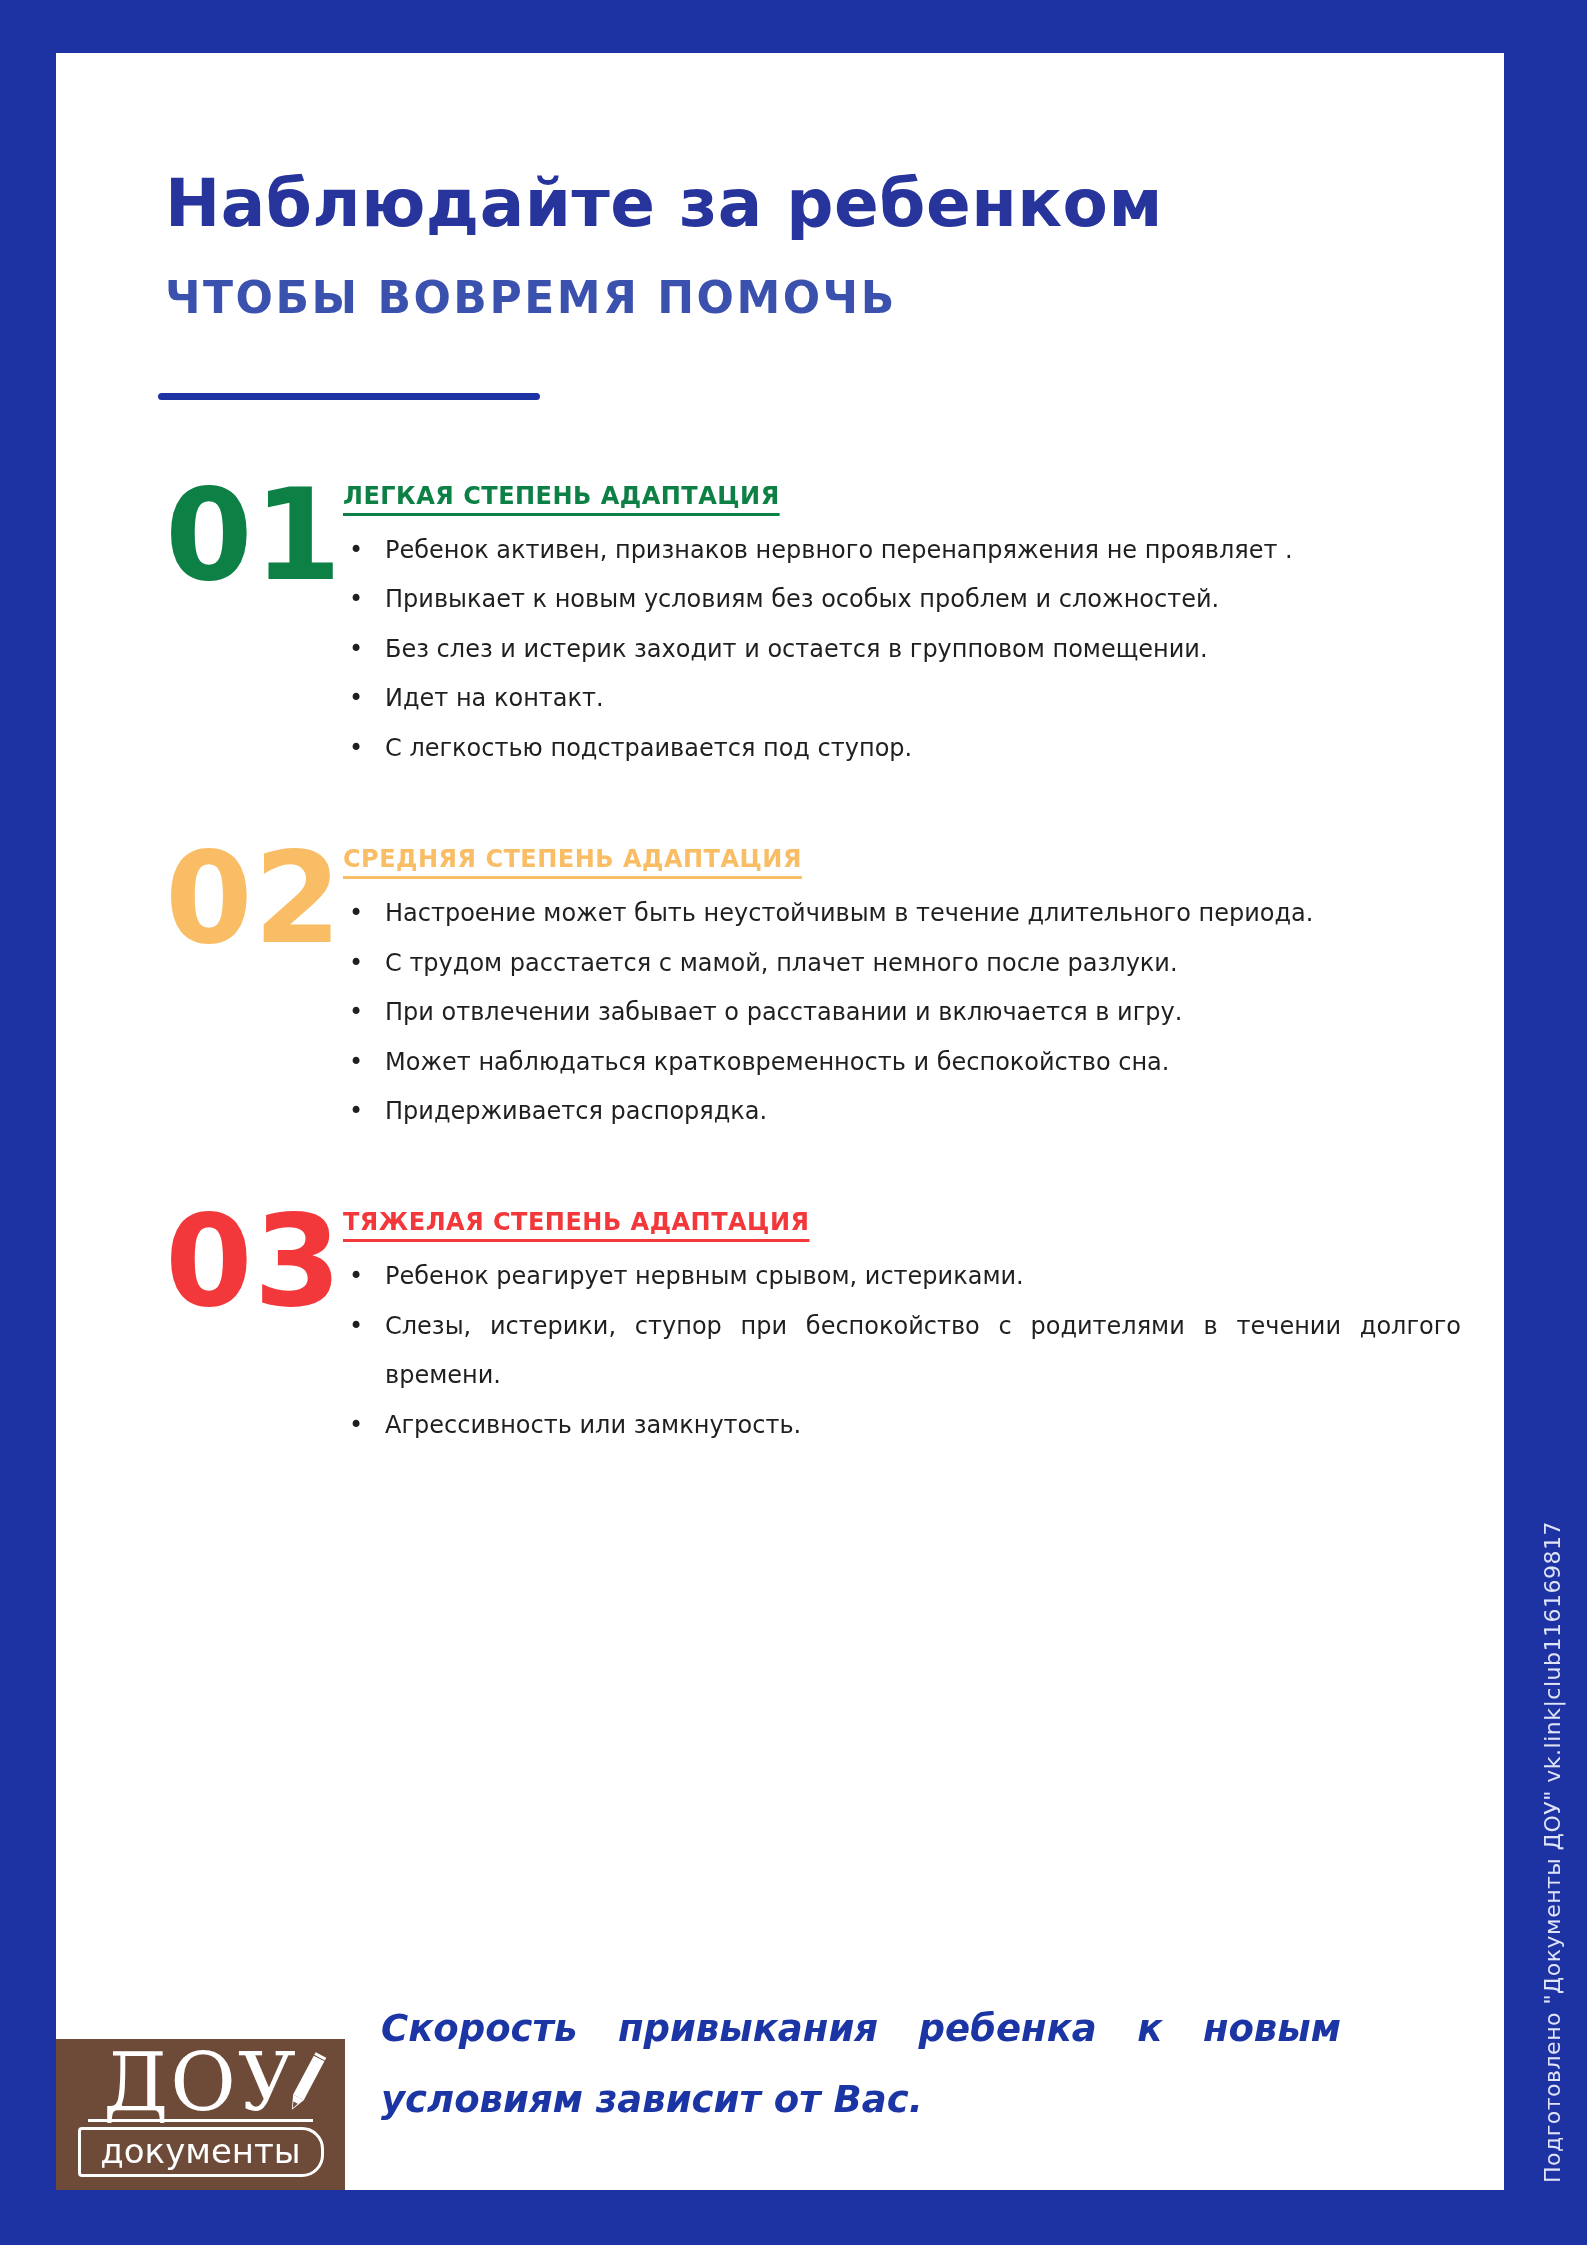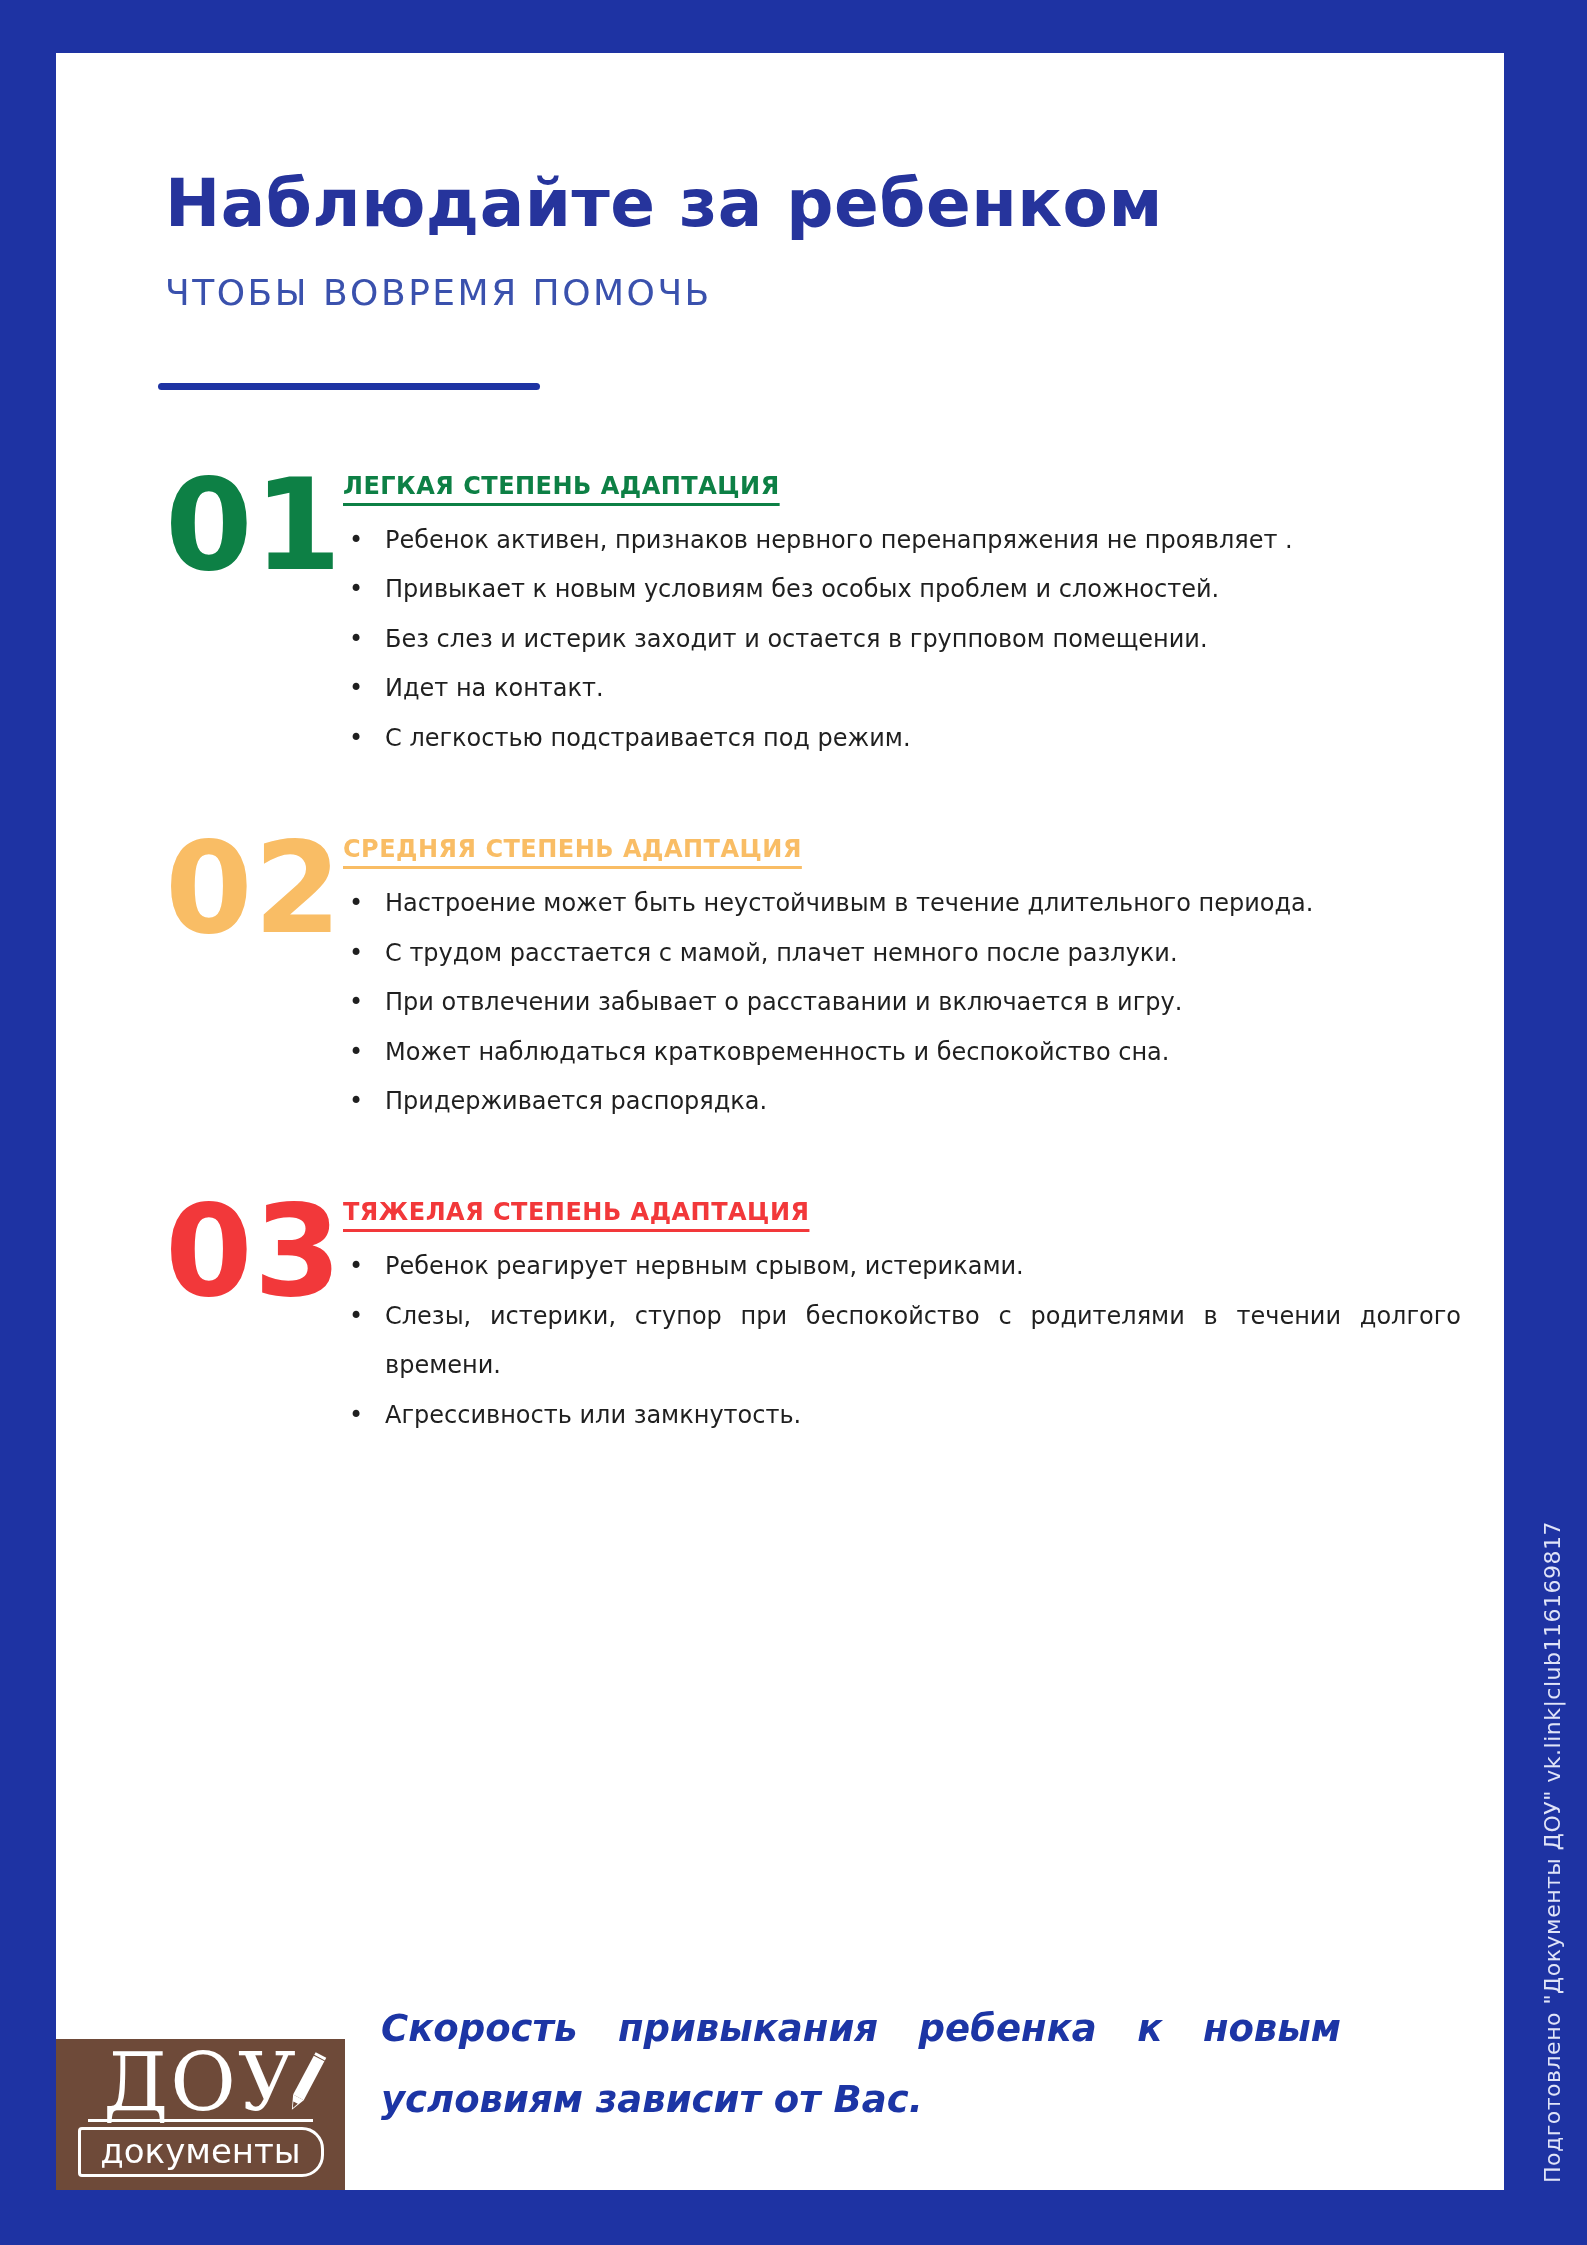--- a/index.html
+++ b/index.html
@@ -13,22 +13,22 @@
     position:absolute; left:56px; top:53px; width:1448px; height:2137px;
     background:#ffffff;
   }
   .inner { padding:112px 0 0 109px; }
 
   h1.title {
     margin:0; font-size:66px; font-weight:800; letter-spacing:0.5px;
     color:var(--title,#26349c);
   }
   .subtitle {
-    margin-top:30px; font-size:36px; letter-spacing:2.5px;
-    color:var(--subtitle,#3a51ad); font-weight:400;
+    margin-top:30px; font-size:44px; letter-spacing:2.5px;
+    color:var(--subtitle,#3a51ad); font-weight:700;
   }
   .divider {
     margin-top:70px; margin-left:-7px; width:382px; height:7px;
     background:var(--frame,#1e33a3); border-radius:4px;
   }
 
   .sections { margin-top:72px; }
   .section {
     display:grid; grid-template-columns:178px 1fr;
     padding-right:43px; margin-bottom:62px;
@@ -92,21 +92,21 @@
     <div class="sections" id="sections">
         <section class="section">
           <div class="num" style="color: rgb(13, 128, 69);">01</div>
           <div>
             <h2 class="sec-head" style="color: rgb(13, 128, 69); text-decoration-color: rgb(13, 128, 69);">ЛЕГКАЯ СТЕПЕНЬ АДАПТАЦИЯ</h2>
             <ul class="bullets">
               <li>Ребенок активен,  признаков нервного перенапряжения не проявляет .</li>
               <li>Привыкает к новым условиям без особых проблем и сложностей.</li>
               <li>Без слез и истерик заходит и остается в групповом помещении.</li>
               <li>Идет на контакт.</li>
-              <li>С легкостью подстраивается под режим.</li>
+              <li>С легкостью подстраивается под ступор.</li>
             </ul>
           </div>
         </section>
         <section class="section">
           <div class="num" style="color: rgb(249, 189, 101);">02</div>
           <div>
             <h2 class="sec-head" style="color: rgb(249, 189, 101); text-decoration-color: rgb(249, 189, 101);">СРЕДНЯЯ СТЕПЕНЬ АДАПТАЦИЯ</h2>
             <ul class="bullets">
               <li>Настроение может быть неустойчивым в течение длительного периода.</li>
               <li>С трудом расстается с мамой, плачет немного после разлуки.</li>

